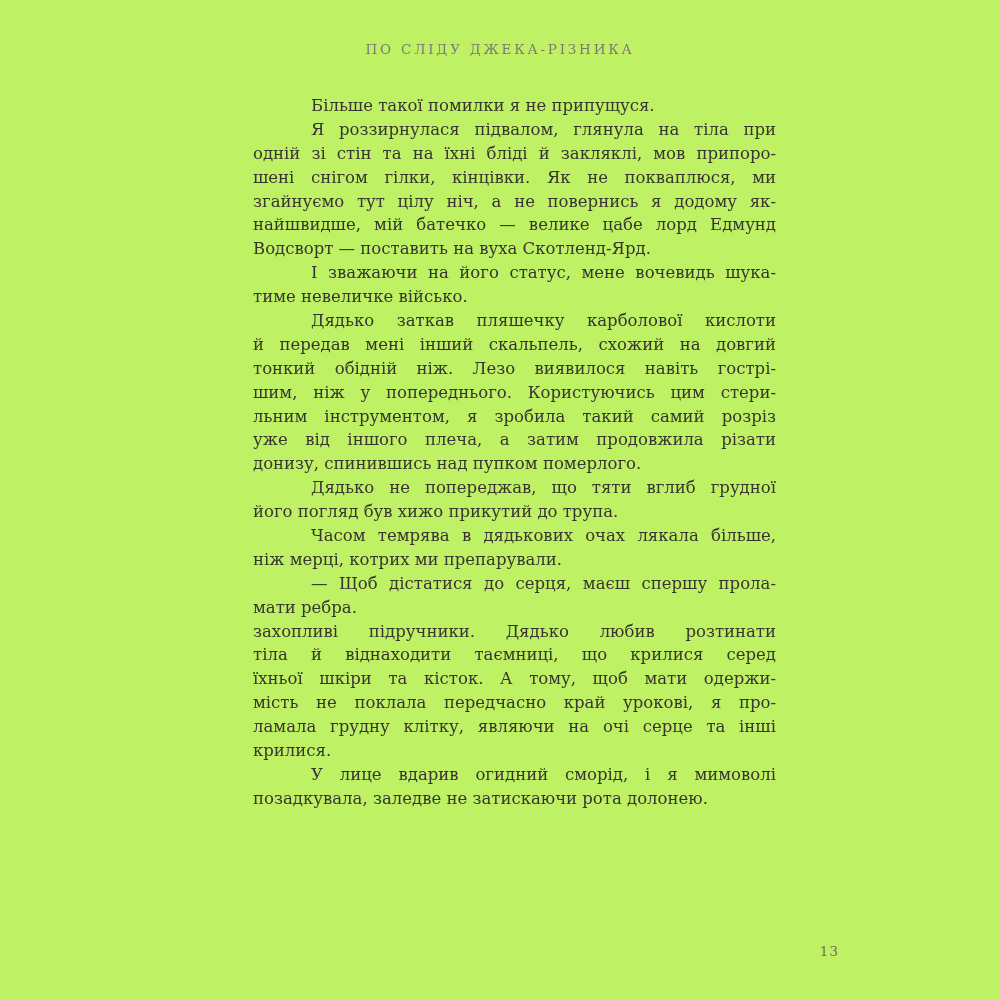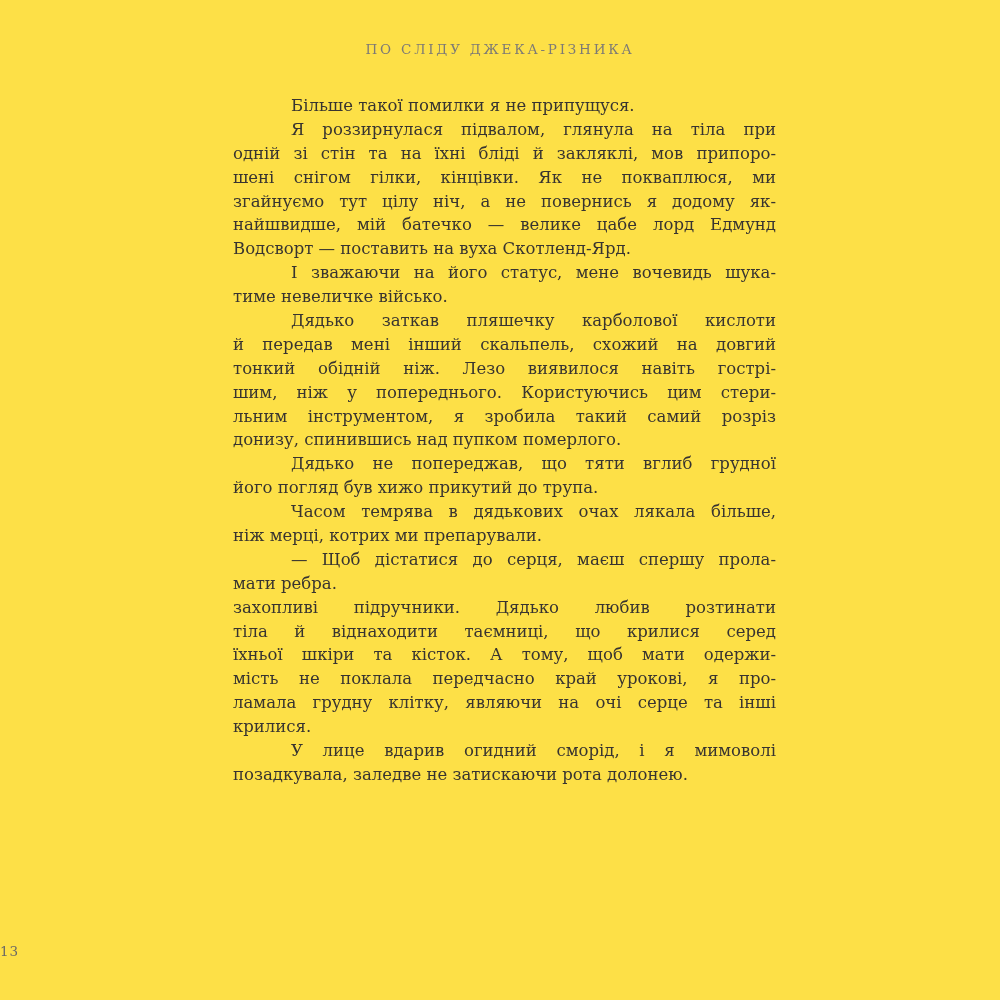--- a/index.html
+++ b/index.html
@@ -8,21 +8,21 @@
     width: 1000px;
     height: 1000px;
     overflow: hidden;
     background: #fdfdfc;
     font-family: "DejaVu Serif", "Liberation Serif", serif;
   }
   .page {
     position: relative;
     width: 1000px;
     height: 1000px;
-    background: #fde047;
+    background: #bef264;
   }
   .running-header {
     position: absolute;
     top: 41px;
     left: 0;
     width: 1000px;
     text-align: center;
     font-size: 13.5px;
     letter-spacing: 2.8px;
     color: #7d7a75;
@@ -37,29 +37,30 @@
     font-size: 16.5px;
   }
   .para { margin: 0; padding: 0; }
   .line {
     line-height: 23.9px;
     height: 23.9px;
     white-space: nowrap;
     text-align: justify;
     text-align-last: justify;
     text-justify: inter-word;
+    margin-left: 20px;
   }
   .line.last { text-align-last: left; }
   .line.first { padding-left: 58px; }
   .page-number {
     position: absolute;
     top: 943px;
     left: 0;
     width: 839px;
-    text-align: left;
+    text-align: right;
     font-size: 13.5px;
     color: #6b6965;
     letter-spacing: 1px;
   }
 </style>
 </head>
 <body>
 
 <div class="page">
   <div class="running-header">ПО СЛІДУ ДЖЕКА-РІЗНИКА</div>
@@ -79,20 +80,21 @@
       <div class="para">
         <div class="line first">І зважаючи на його статус, мене вочевидь шука-</div>
         <div class="line last">тиме невеличке військо.</div>
       </div>
       <div class="para">
         <div class="line first">Дядько заткав пляшечку карболової кислоти</div>
         <div class="line">й передав мені інший скальпель, схожий на довгий</div>
         <div class="line">тонкий обідній ніж. Лезо виявилося навіть гострі-</div>
         <div class="line">шим, ніж у попереднього. Користуючись цим стери-</div>
         <div class="line">льним інструментом, я зробила такий самий розріз</div>
+        <div class="line">уже від іншого плеча, а затим продовжила різати</div>
         <div class="line last">донизу, спинившись над пупком померлого.</div>
       </div>
       <div class="para">
         <div class="line first">Дядько не попереджав, що тяти вглиб грудної</div>
         <div class="line last">його погляд був хижо прикутий до трупа.</div>
       </div>
       <div class="para">
         <div class="line first">Часом темрява в дядькових очах лякала більше,</div>
         <div class="line last">ніж мерці, котрих ми препарували.</div>
       </div>

